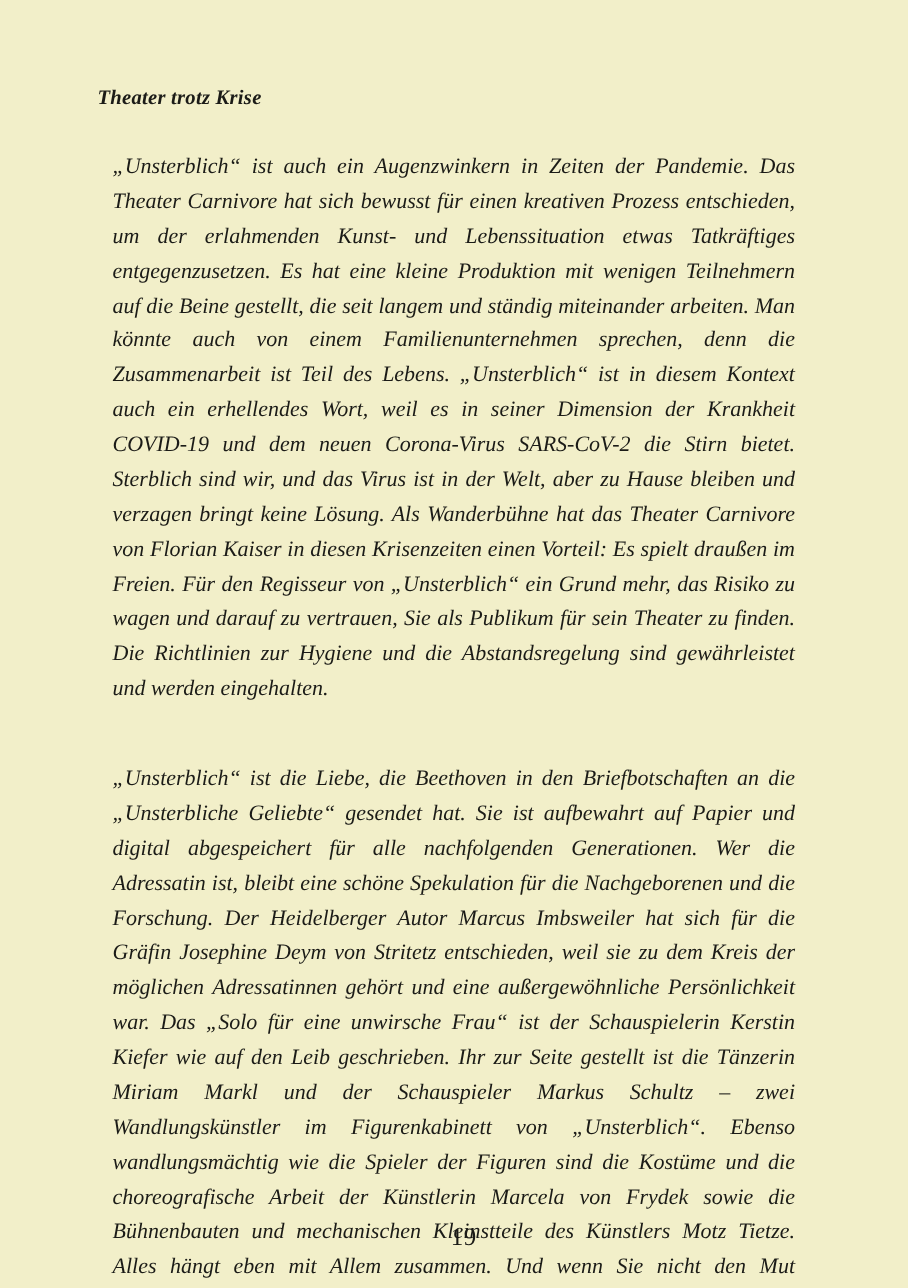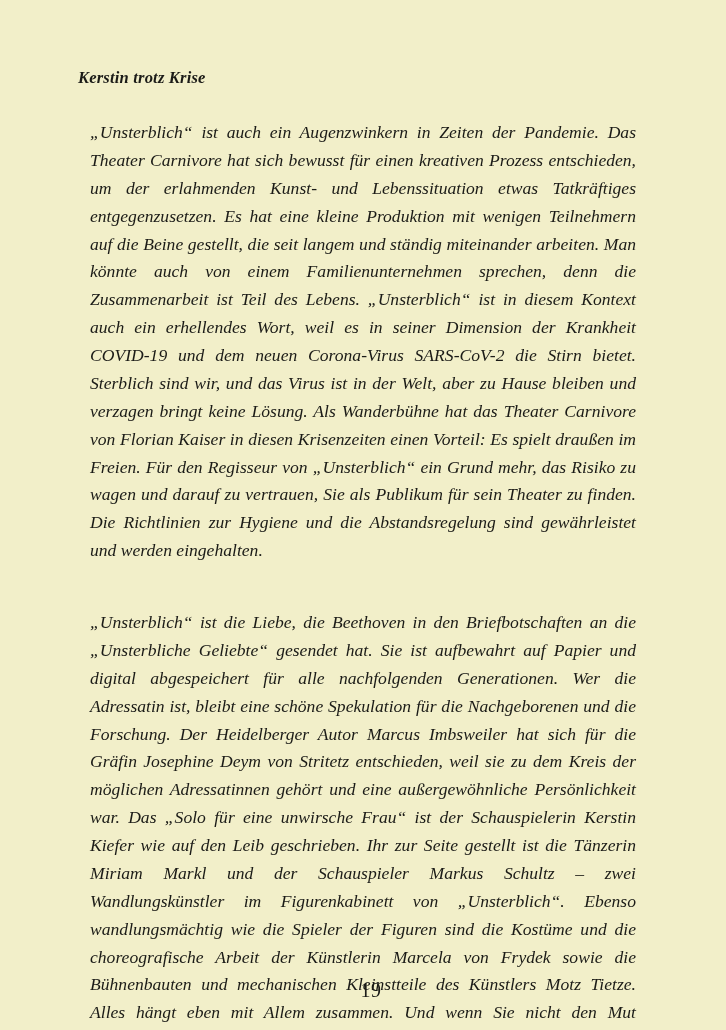--- a/index.html
+++ b/index.html
@@ -52,21 +52,21 @@
     font-size: 20px;
     font-style: normal;
     letter-spacing: 0.5px;
   }
 </style>
 </head>
 <body>
 
 <div class="page">
 
-  <h1 class="heading">Kerstin trotz Krise</h1>
+  <h1 class="heading">Theater trotz Krise</h1>
 
   <p class="body-block first-block">„Unsterblich“ ist auch ein Augenzwinkern in Zeiten der Pandemie. Das Theater Carnivore hat sich bewusst für einen kreativen Prozess entschieden, um der erlahmenden Kunst- und Lebenssituation etwas Tatkräftiges entgegenzusetzen. Es hat eine kleine Produktion mit wenigen Teilnehmern auf die Beine gestellt, die seit langem und ständig miteinander arbeiten. Man könnte auch von einem Familienunternehmen sprechen, denn die Zusammenarbeit ist Teil des Lebens. „Unsterblich“ ist in diesem Kontext auch ein erhellendes Wort, weil es in seiner Dimension der Krankheit COVID-19 und dem neuen Corona-Virus SARS-CoV-2 die Stirn bietet. Sterblich sind wir, und das Virus ist in der Welt, aber zu Hause bleiben und verzagen bringt keine Lösung. Als Wanderbühne hat das Theater Carnivore von Florian Kaiser in diesen Krisenzeiten einen Vorteil: Es spielt draußen im Freien. Für den Regisseur von „Unsterblich“ ein Grund mehr, das Risiko zu wagen und darauf zu vertrauen, Sie als Publikum für sein Theater zu finden. Die Richtlinien zur Hygiene und die Abstandsregelung sind gewährleistet und werden eingehalten.</p>
 
   <div class="block-gap"></div>
 
   <p class="body-block">„Unsterblich“ ist die Liebe, die Beethoven in den Briefbotschaften an die „Unsterbliche Geliebte“ gesendet hat. Sie ist aufbewahrt auf Papier und digital abgespeichert für alle nachfolgenden Generationen. Wer die Adressatin ist, bleibt eine schöne Spekulation für die Nachgeborenen und die Forschung. Der Heidelberger Autor Marcus Imbsweiler hat sich für die Gräfin Josephine Deym von Stritetz entschieden, weil sie zu dem Kreis der möglichen Adressatinnen gehört und eine außergewöhnliche Persönlichkeit war. Das „Solo für eine unwirsche Frau“ ist der Schauspielerin Kerstin Kiefer wie auf den Leib geschrieben. Ihr zur Seite gestellt ist die Tänzerin Miriam Markl und der Schauspieler Markus Schultz – zwei Wandlungskünstler im Figurenkabinett von „Unsterblich“. Ebenso wandlungsmächtig wie die Spieler der Figuren sind die Kostüme und die choreografische Arbeit der Künstlerin Marcela von Frydek sowie die Bühnenbauten und mechanischen Kleinstteile des Künstlers Motz Tietze. Alles hängt eben mit Allem zusammen. Und wenn Sie nicht den Mut aufgebracht hätten, liebes Publikum, die Kunst zu schauen, säßen wir alle zu Hause und die Pandemie wäre trotzdem da. „Unsterblich“ ist die Liebe, aber eben auch der Augenblick im Hier und Jetzt.</p>
 
   <div class="folio">19</div>
 
 </div>

